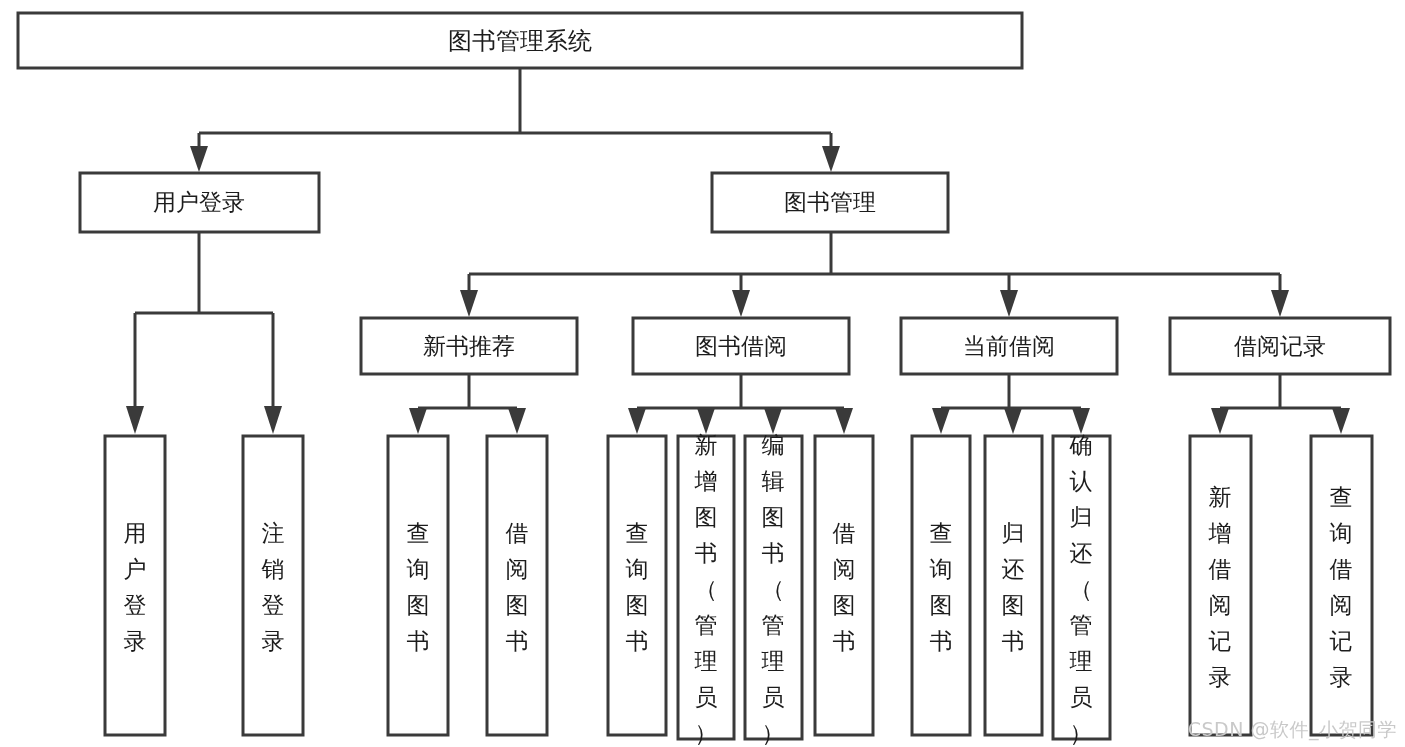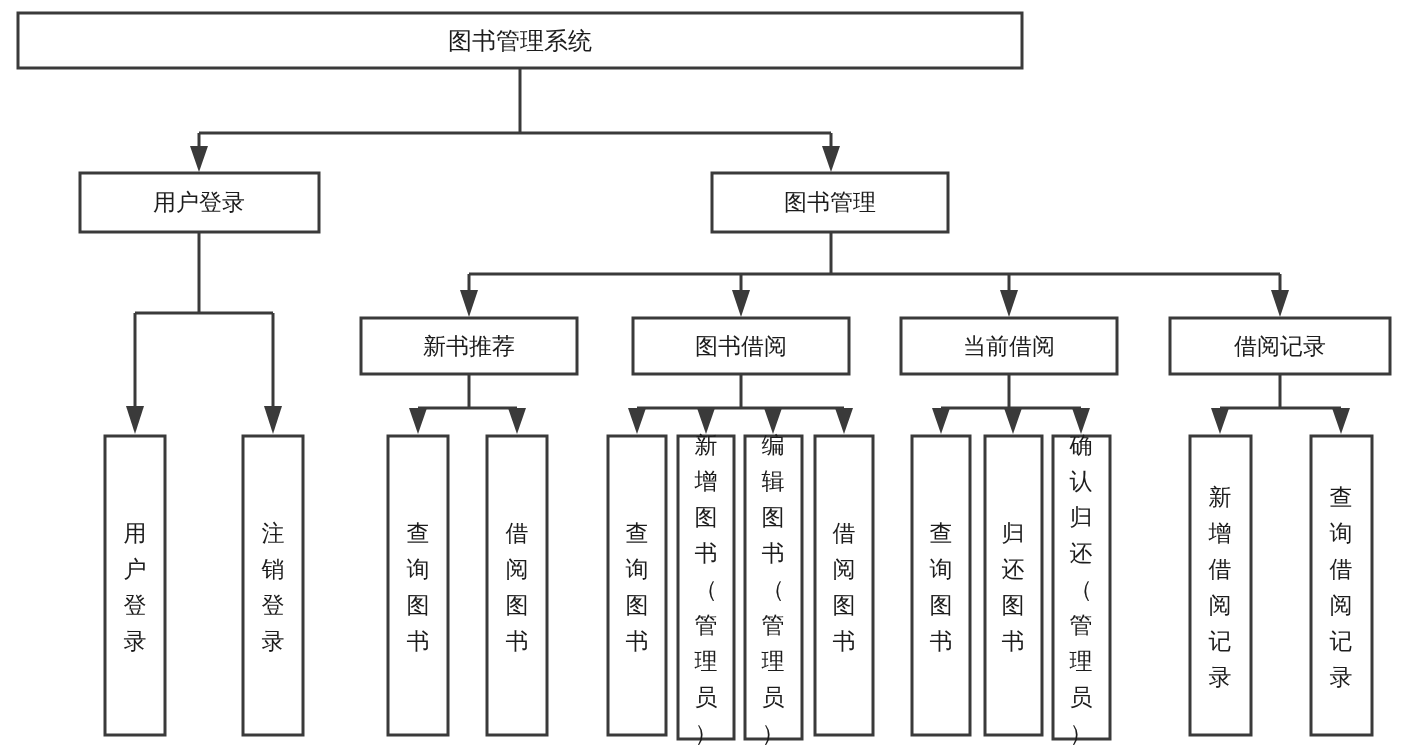--- a/index.html
+++ b/index.html
@@ -233,13 +233,14 @@
       <text class="leaf-label" x="1220" y="500"><tspan x="1220" y="505.08">新</tspan><tspan x="1220" y="541.0799999999999">增</tspan><tspan x="1220" y="577.0799999999999">借</tspan><tspan x="1220" y="613.0799999999999">阅</tspan><tspan x="1220" y="649.0799999999999">记</tspan><tspan x="1220" y="685.0799999999999">录</tspan></text>
     </g>
 
     <g>
       <rect class="node-box" x="1311" y="436" width="61" height="299"></rect>
       <text class="leaf-label" x="1341" y="500"><tspan x="1341" y="505.08">查</tspan><tspan x="1341" y="541.0799999999999">询</tspan><tspan x="1341" y="577.0799999999999">借</tspan><tspan x="1341" y="613.0799999999999">阅</tspan><tspan x="1341" y="649.0799999999999">记</tspan><tspan x="1341" y="685.0799999999999">录</tspan></text>
     </g>
 
   </svg>
 
+  <div class="watermark">CSDN @软件_小贺同学</div>
 </div>
 
 </body></html>

